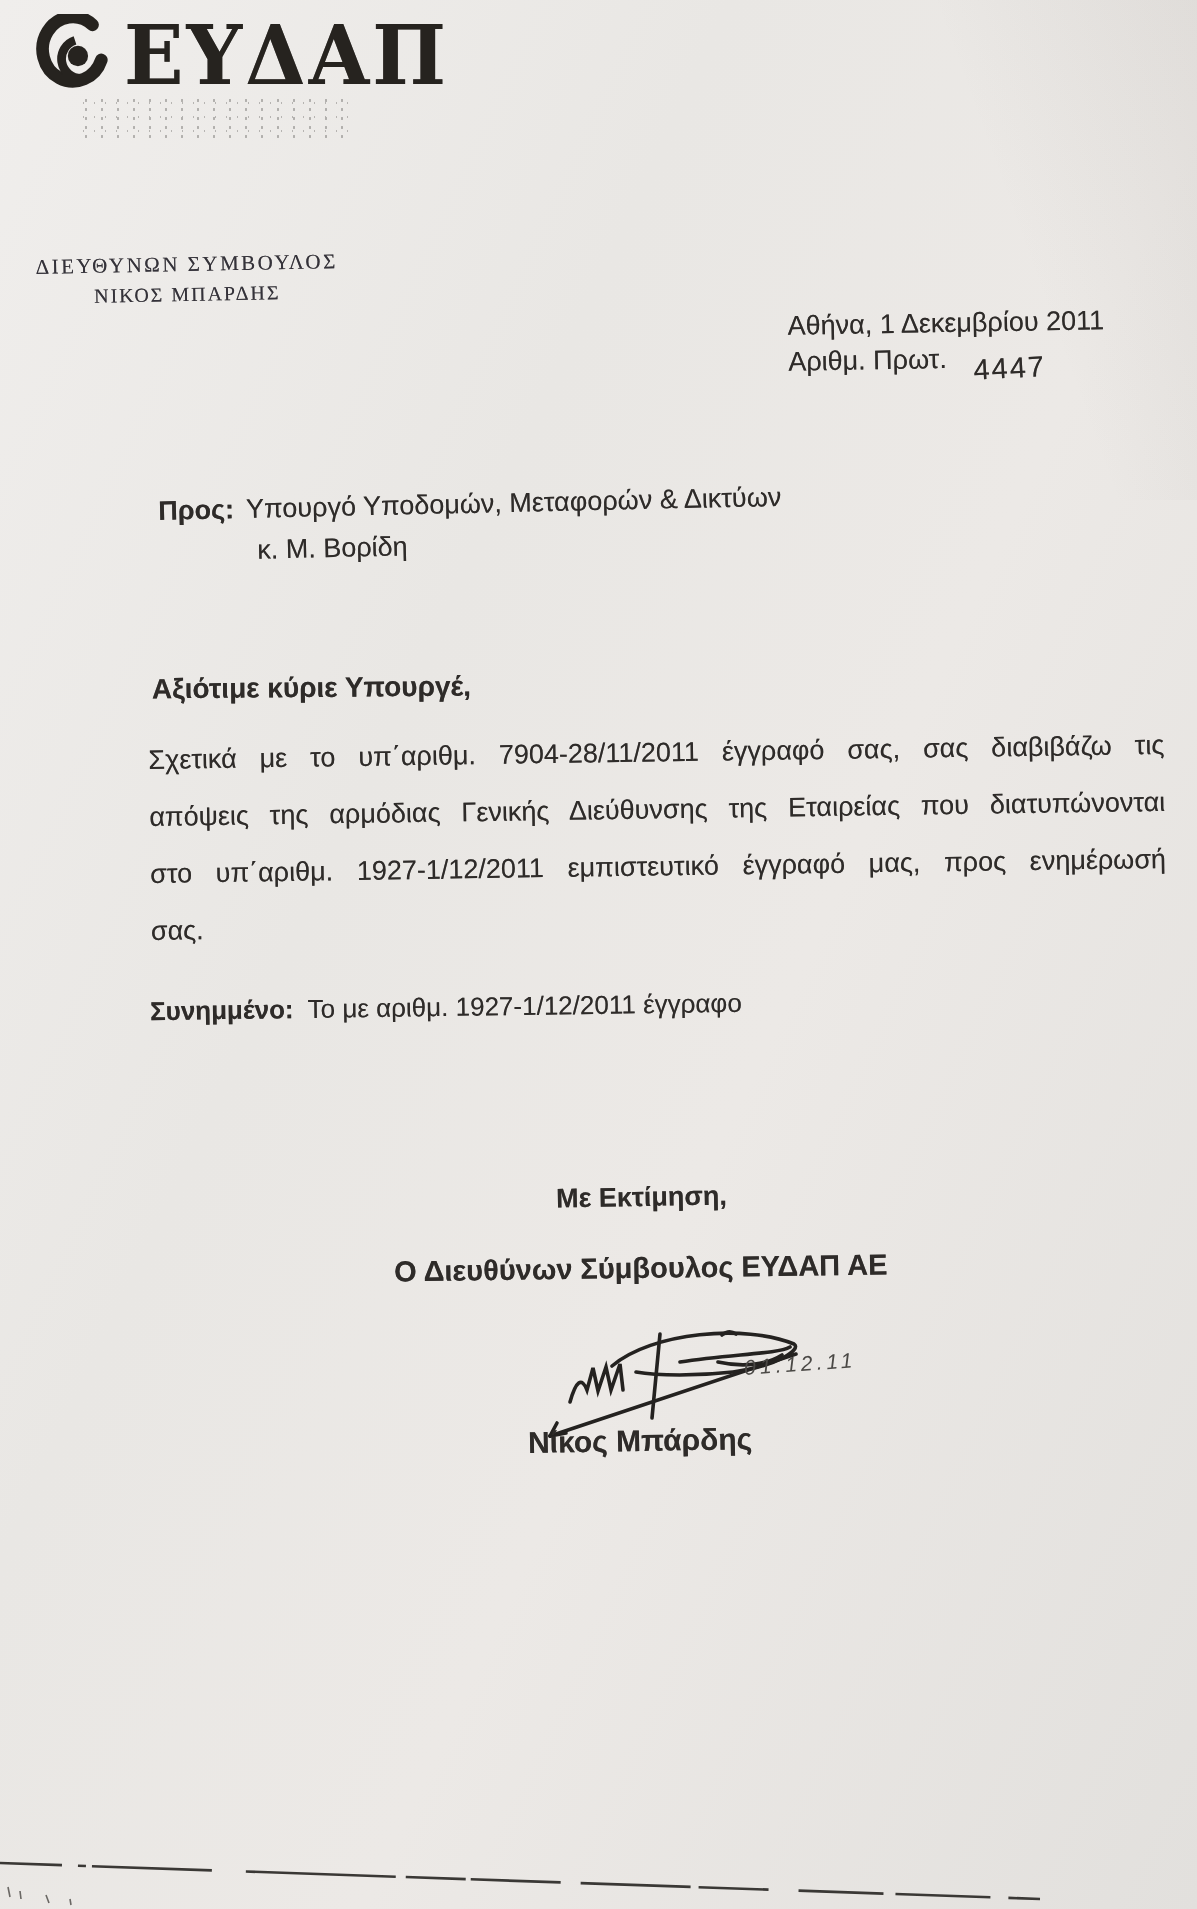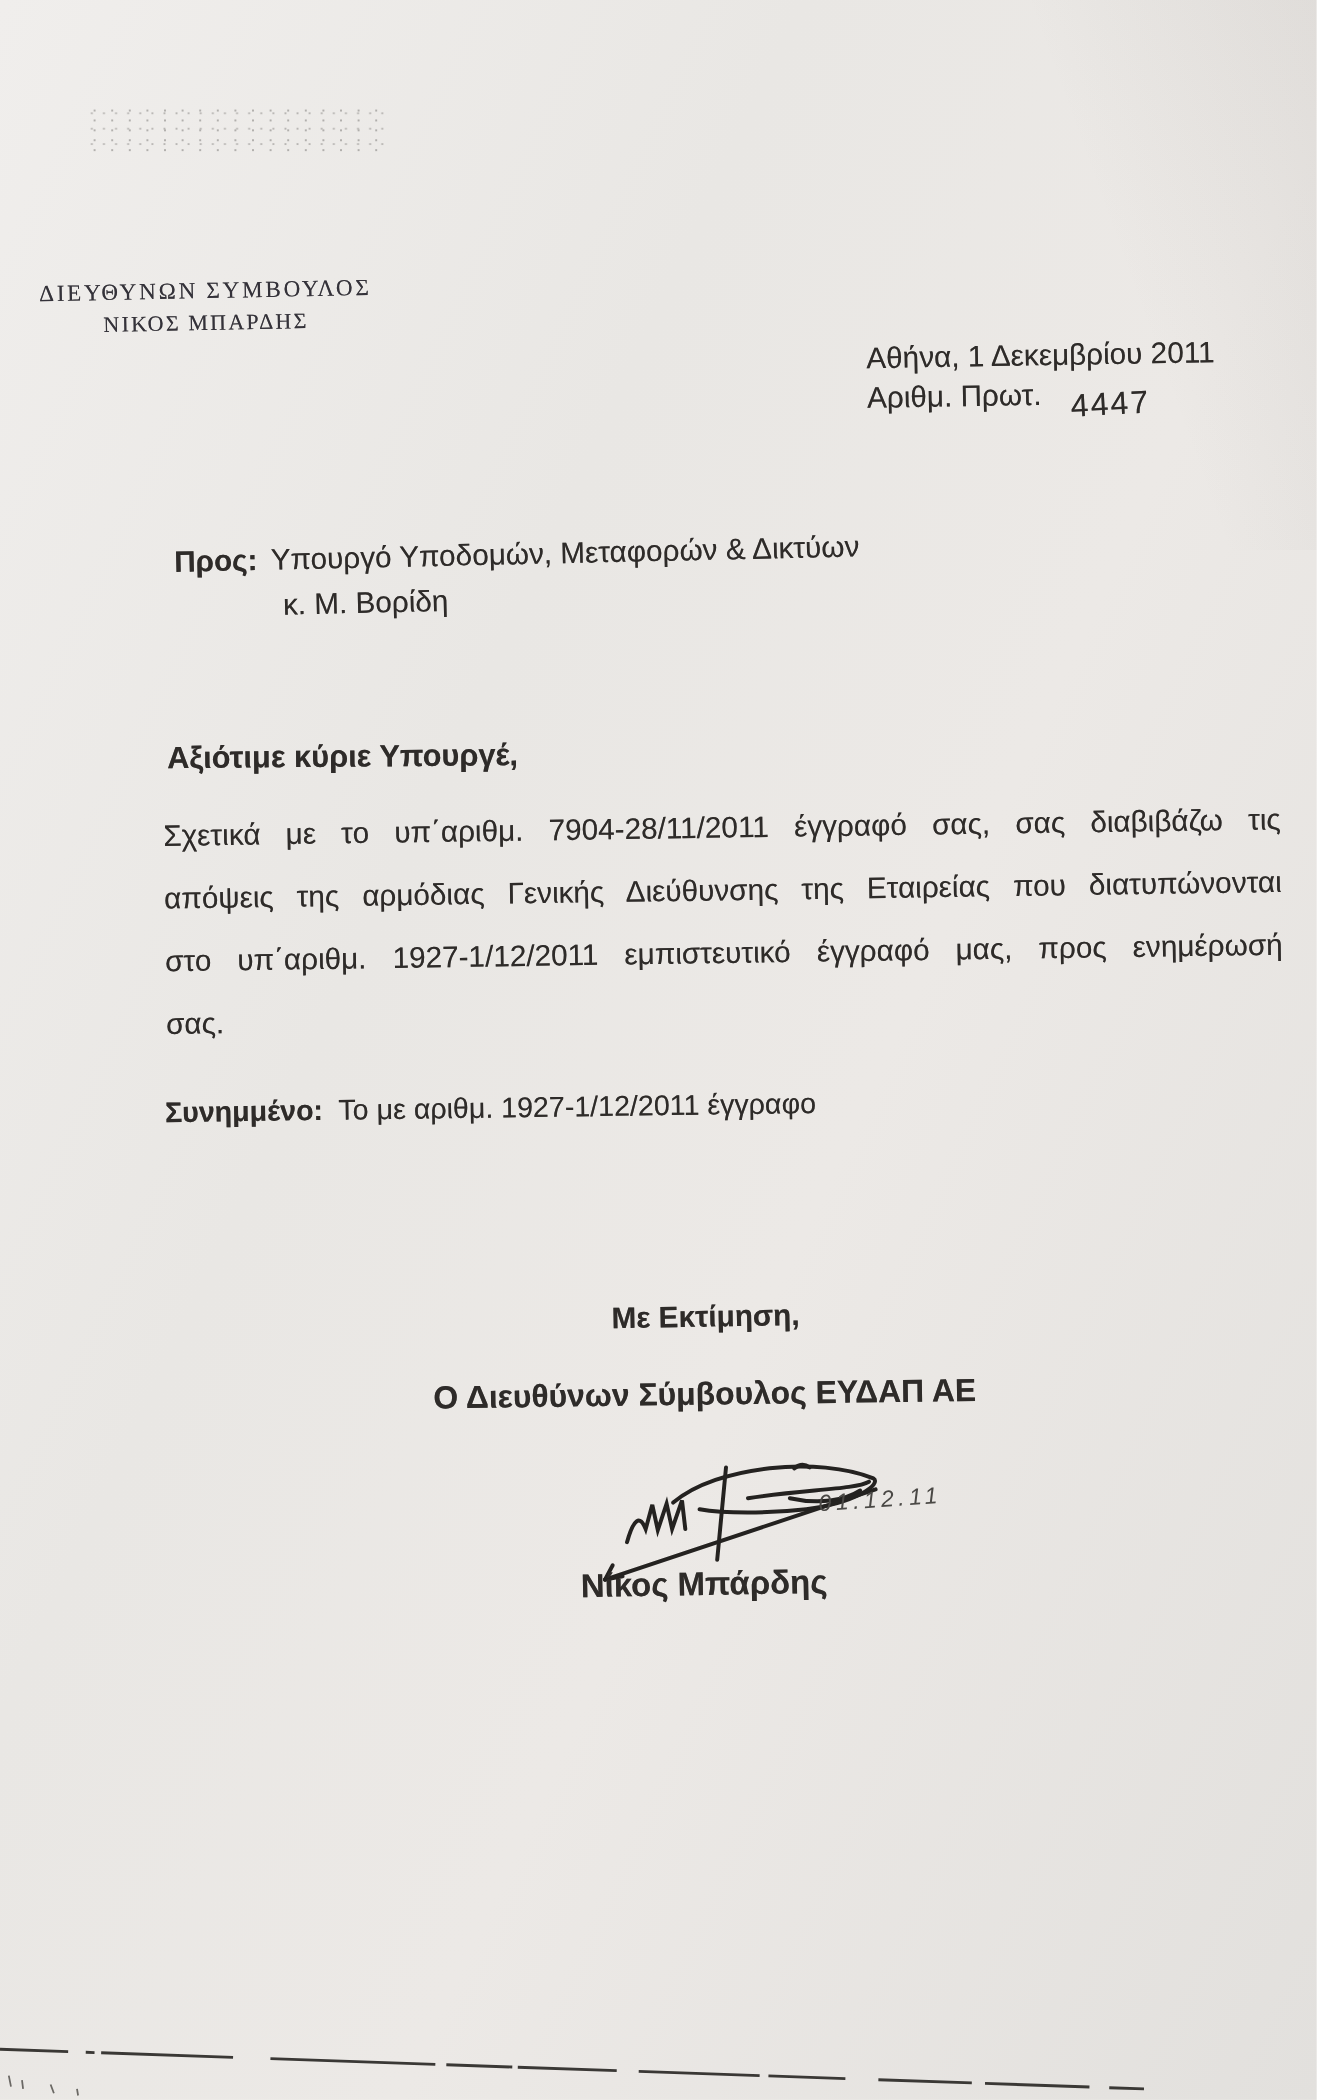--- a/index.html
+++ b/index.html
@@ -70,20 +70,28 @@
   .corner-shade{
     position:absolute;right:0;top:0;width:260px;height:500px;
     background:linear-gradient(250deg,rgba(120,115,110,.10),transparent 60%);
   }
 </style>
 </head>
 <body>
 
 <div class="page">
 
+  <div class="logo">
+    <svg class="logo-mark" viewBox="0 0 40 42">
+      <path d="M29 5 A 15.5 16.5 0 1 0 33.5 23" fill="none" stroke="#26231f" stroke-width="6.5" stroke-linecap="round"></path>
+      <path d="M29 5 A 15.5 16.5 0 1 0 33 24 A 10 10 0 1 1 20 13" fill="none" stroke="#26231f" stroke-width="4.5"></path>
+      <circle cx="21.5" cy="21" r="5.2" fill="#26231f"></circle>
+    </svg>
+    <div class="logo-text scan">ΕΥΔΑΠ</div>
+  </div>
   <div class="logo-noise"></div>
 
   <div class="sender scan">
     <div class="sender-title">ΔΙΕΥΘΥΝΩΝ ΣΥΜΒΟΥΛΟΣ</div>
     <div class="sender-name">ΝΙΚΟΣ ΜΠΑΡΔΗΣ</div>
   </div>
 
   <div class="reference scan">
     <div>Αθήνα, 1 Δεκεμβρίου 2011</div>
     <div class="ref-proto">

